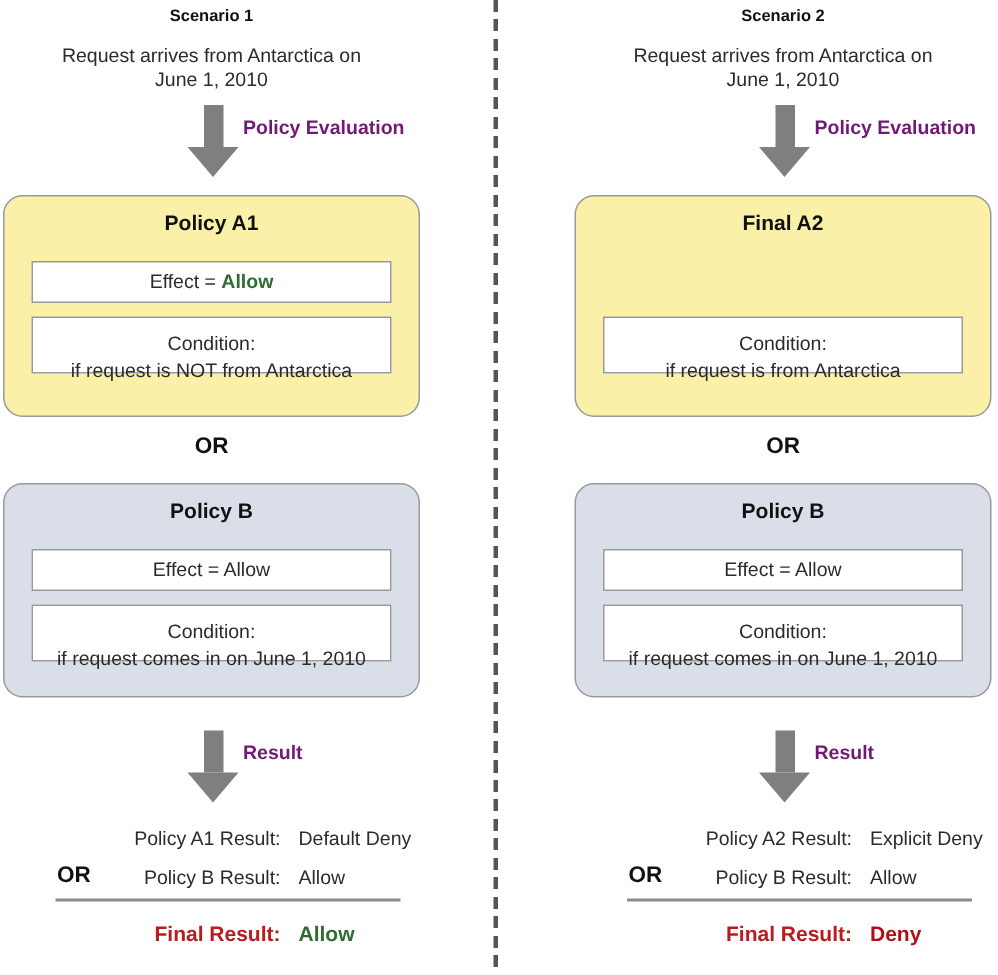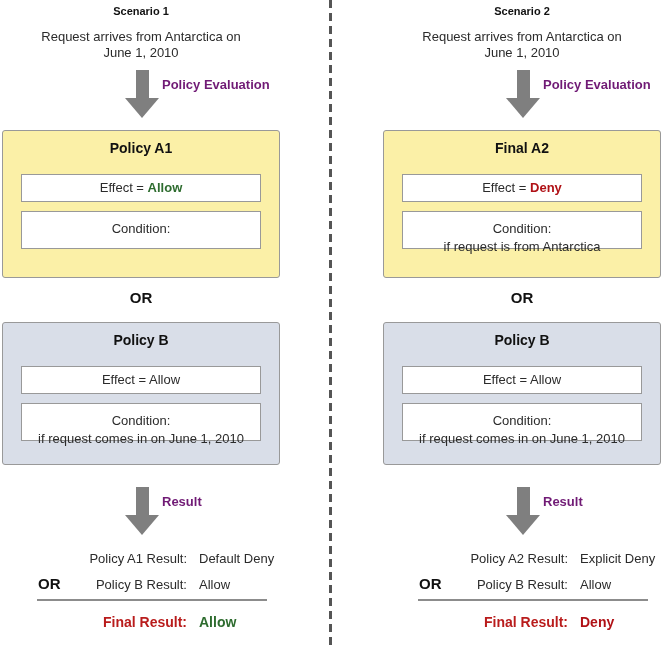--- a/index.html
+++ b/index.html
@@ -32,21 +32,21 @@
   .arrow .shaft{width:13px;height:28px;background:var(--arrow_gray);margin:0 auto;}
   .arrow .head{width:0;height:0;border-left:17px solid transparent;border-right:17px solid transparent;
     border-top:20px solid var(--arrow_gray);}
   .arrow-top{left:123px;top:70px;}
   .arrow-result{left:123px;top:487px;}
   .arrow-label{position:absolute;left:160px;font-size:13px;font-weight:bold;color:#701a75;white-space:nowrap;}
   .label-top{top:77px;}
   .label-result{top:494px;}
 
   .policy-box{position:absolute;left:0;width:278px;border:1px solid var(--box_border);
-    border-radius:3px;box-sizing:border-box;}
+    border-radius:13px;box-sizing:border-box;}
   .policy-box.yellow{top:130px;height:148px;background:var(--yellow_bg);}
   .policy-box.blue{top:322px;height:143px;background:var(--blue_bg);}
   .policy-title{position:absolute;top:9px;left:0;width:100%;text-align:center;
     font-size:14px;font-weight:bold;color:#111;}
   .inner-box{position:absolute;left:18px;right:18px;background:#ffffff;
     border:1px solid var(--box_border);box-sizing:border-box;text-align:center;font-size:13px;}
   .effect-inner{top:43px;height:28px;line-height:26px;}
   .condition-inner{top:80px;height:38px;line-height:18px;padding-top:8px;}
   .effect-value{font-weight:bold;}
 
@@ -84,20 +84,21 @@
       </div>
       <div class="arrow-label label-top">Policy Evaluation</div>
 
       <div class="policy-box yellow">
         <div class="policy-title">Policy A1</div>
         <div class="inner-box effect-inner">
           <span>Effect = </span><span class="effect-value" style="color: rgb(46, 108, 47);">Allow</span>
         </div>
         <div class="inner-box condition-inner">
           <div>Condition:</div>
+          <div>if request is NOT from Antarctica</div>
         </div>
       </div>
 
       <div class="or-mid">OR</div>
 
       <div class="policy-box blue">
         <div class="policy-title">Policy B</div>
         <div class="inner-box effect-inner">Effect = Allow</div>
         <div class="inner-box condition-inner">
           <div>Condition:</div>
@@ -137,23 +138,20 @@
       </div>
 
       <div class="arrow arrow-top">
         <div class="shaft"></div>
         <div class="head"></div>
       </div>
       <div class="arrow-label label-top">Policy Evaluation</div>
 
       <div class="policy-box yellow">
         <div class="policy-title">Final A2</div>
-        <div class="inner-box effect-inner">
-          <span>Effect = </span><span class="effect-value" style="color: rgb(176, 17, 22);">Deny</span>
-        </div>
         <div class="inner-box condition-inner">
           <div>Condition:</div>
           <div>if request is from Antarctica</div>
         </div>
       </div>
 
       <div class="or-mid">OR</div>
 
       <div class="policy-box blue">
         <div class="policy-title">Policy B</div>

